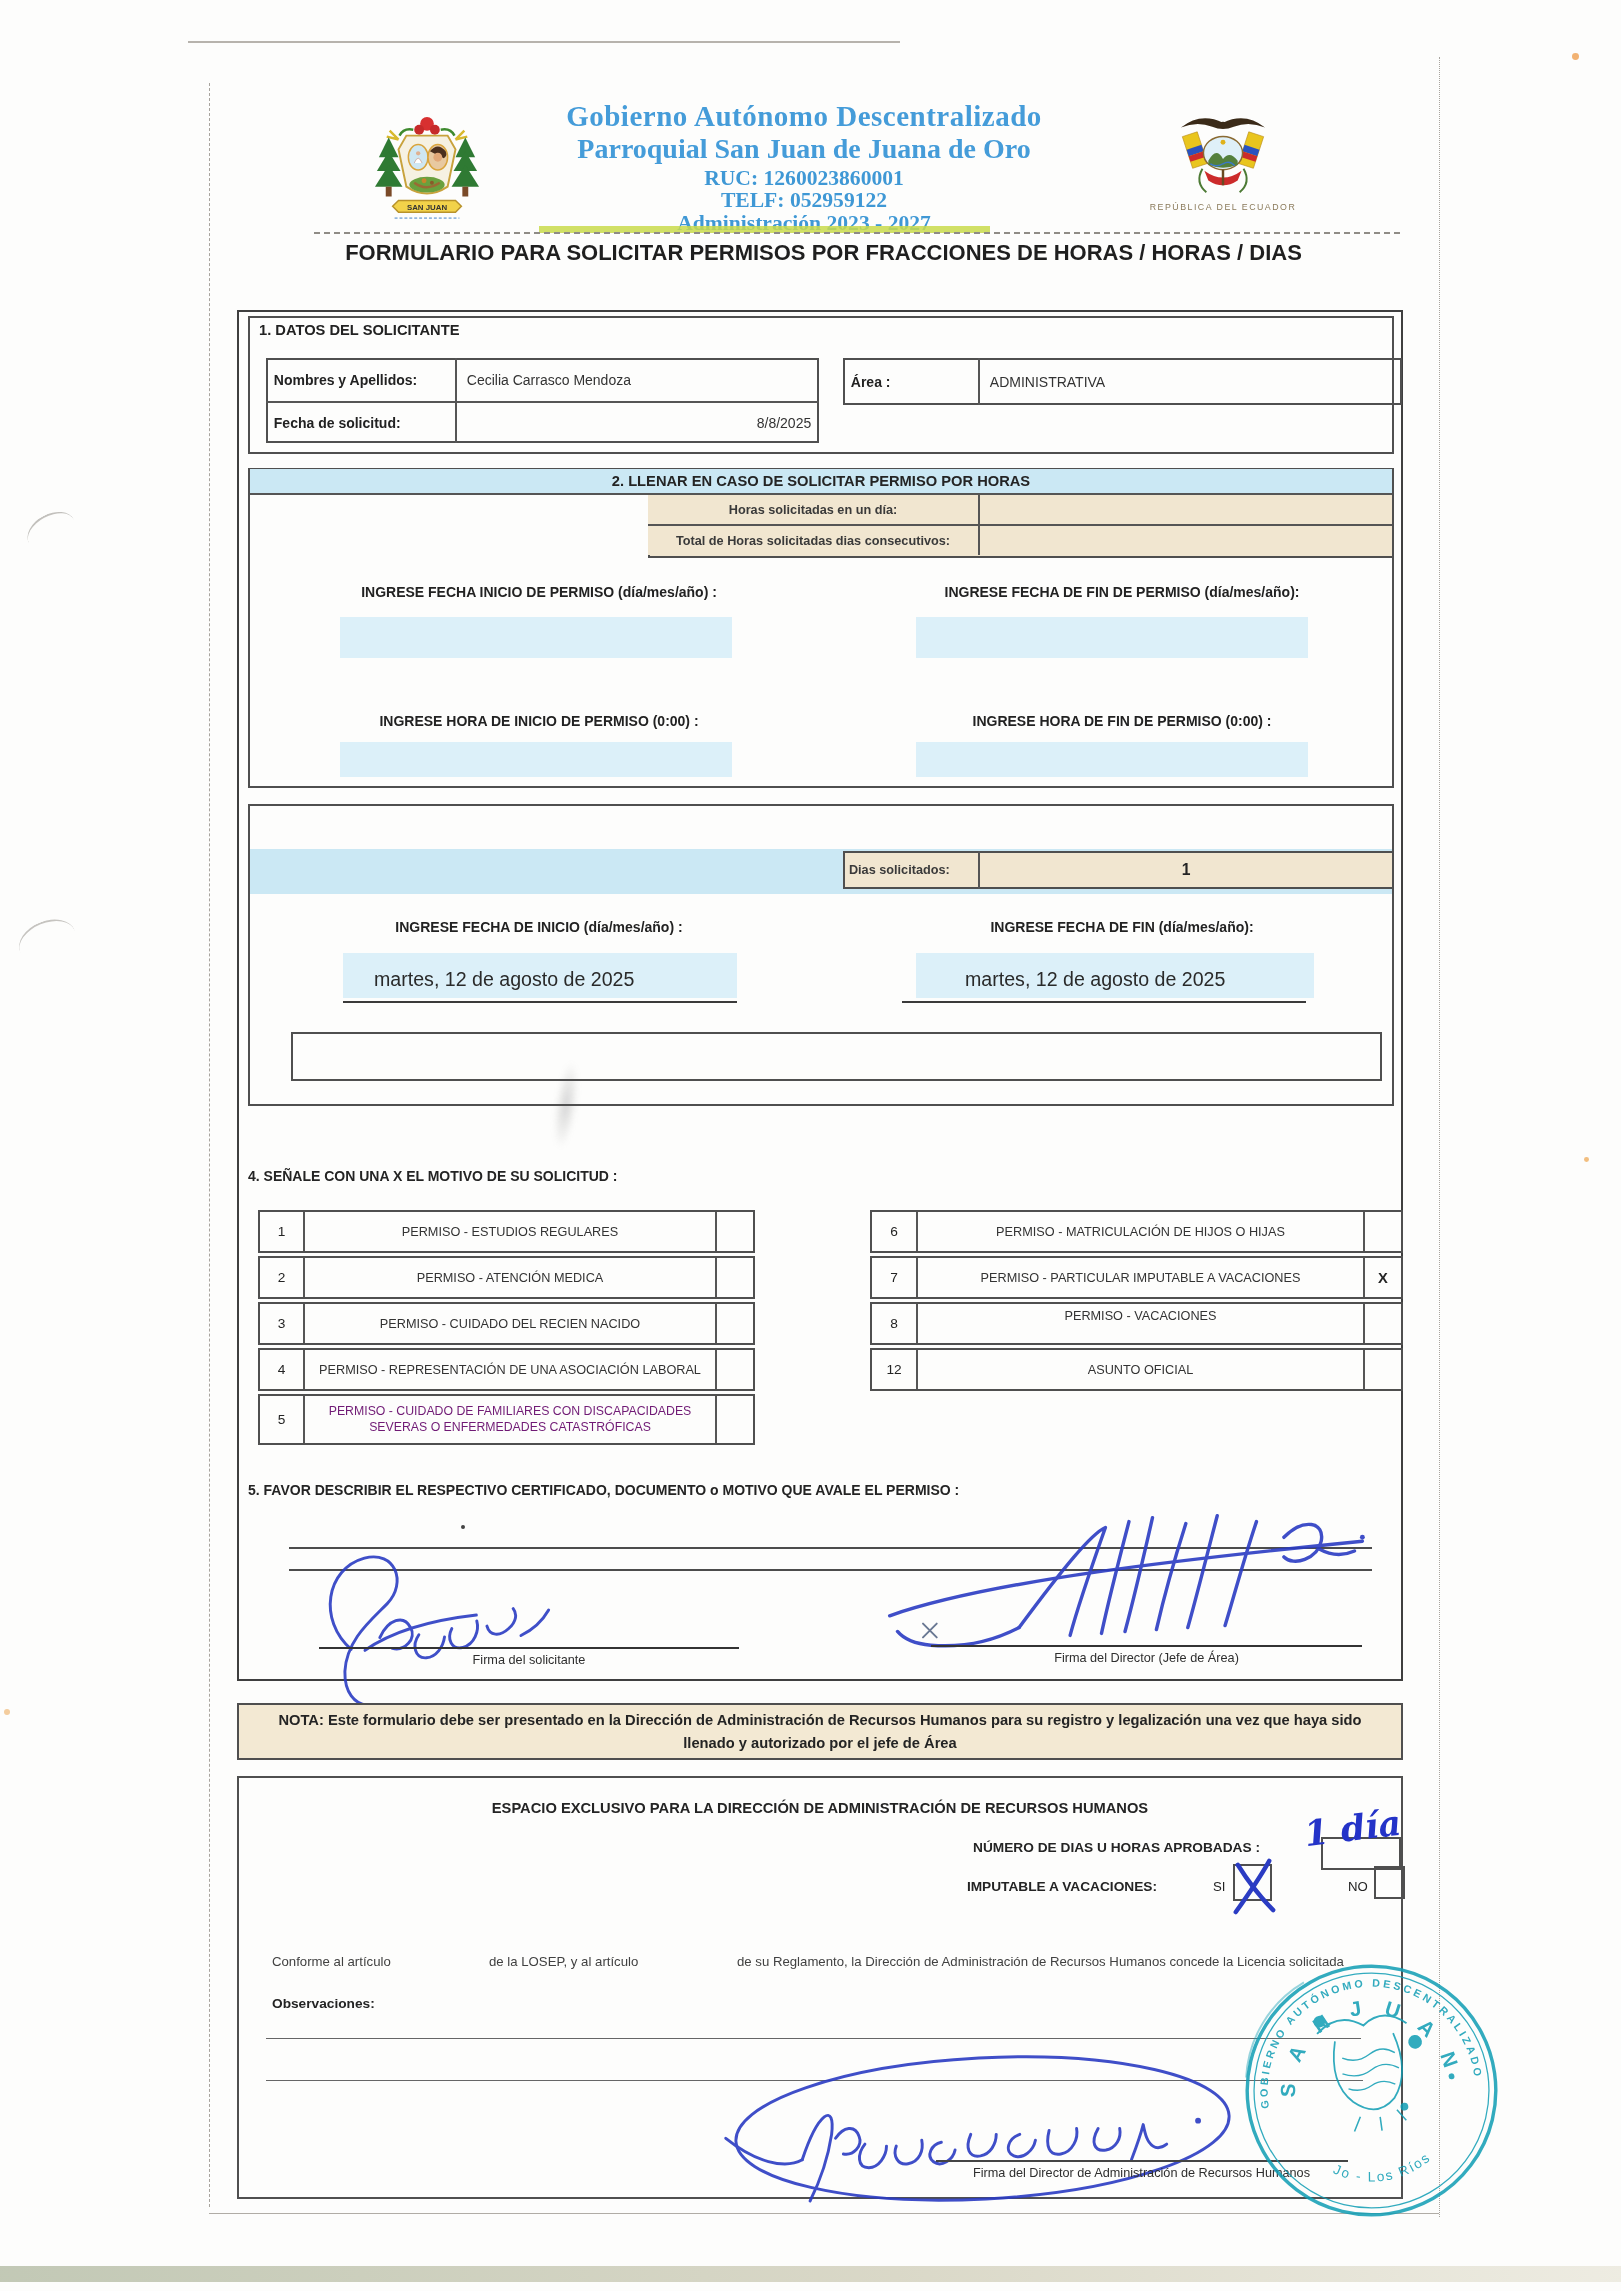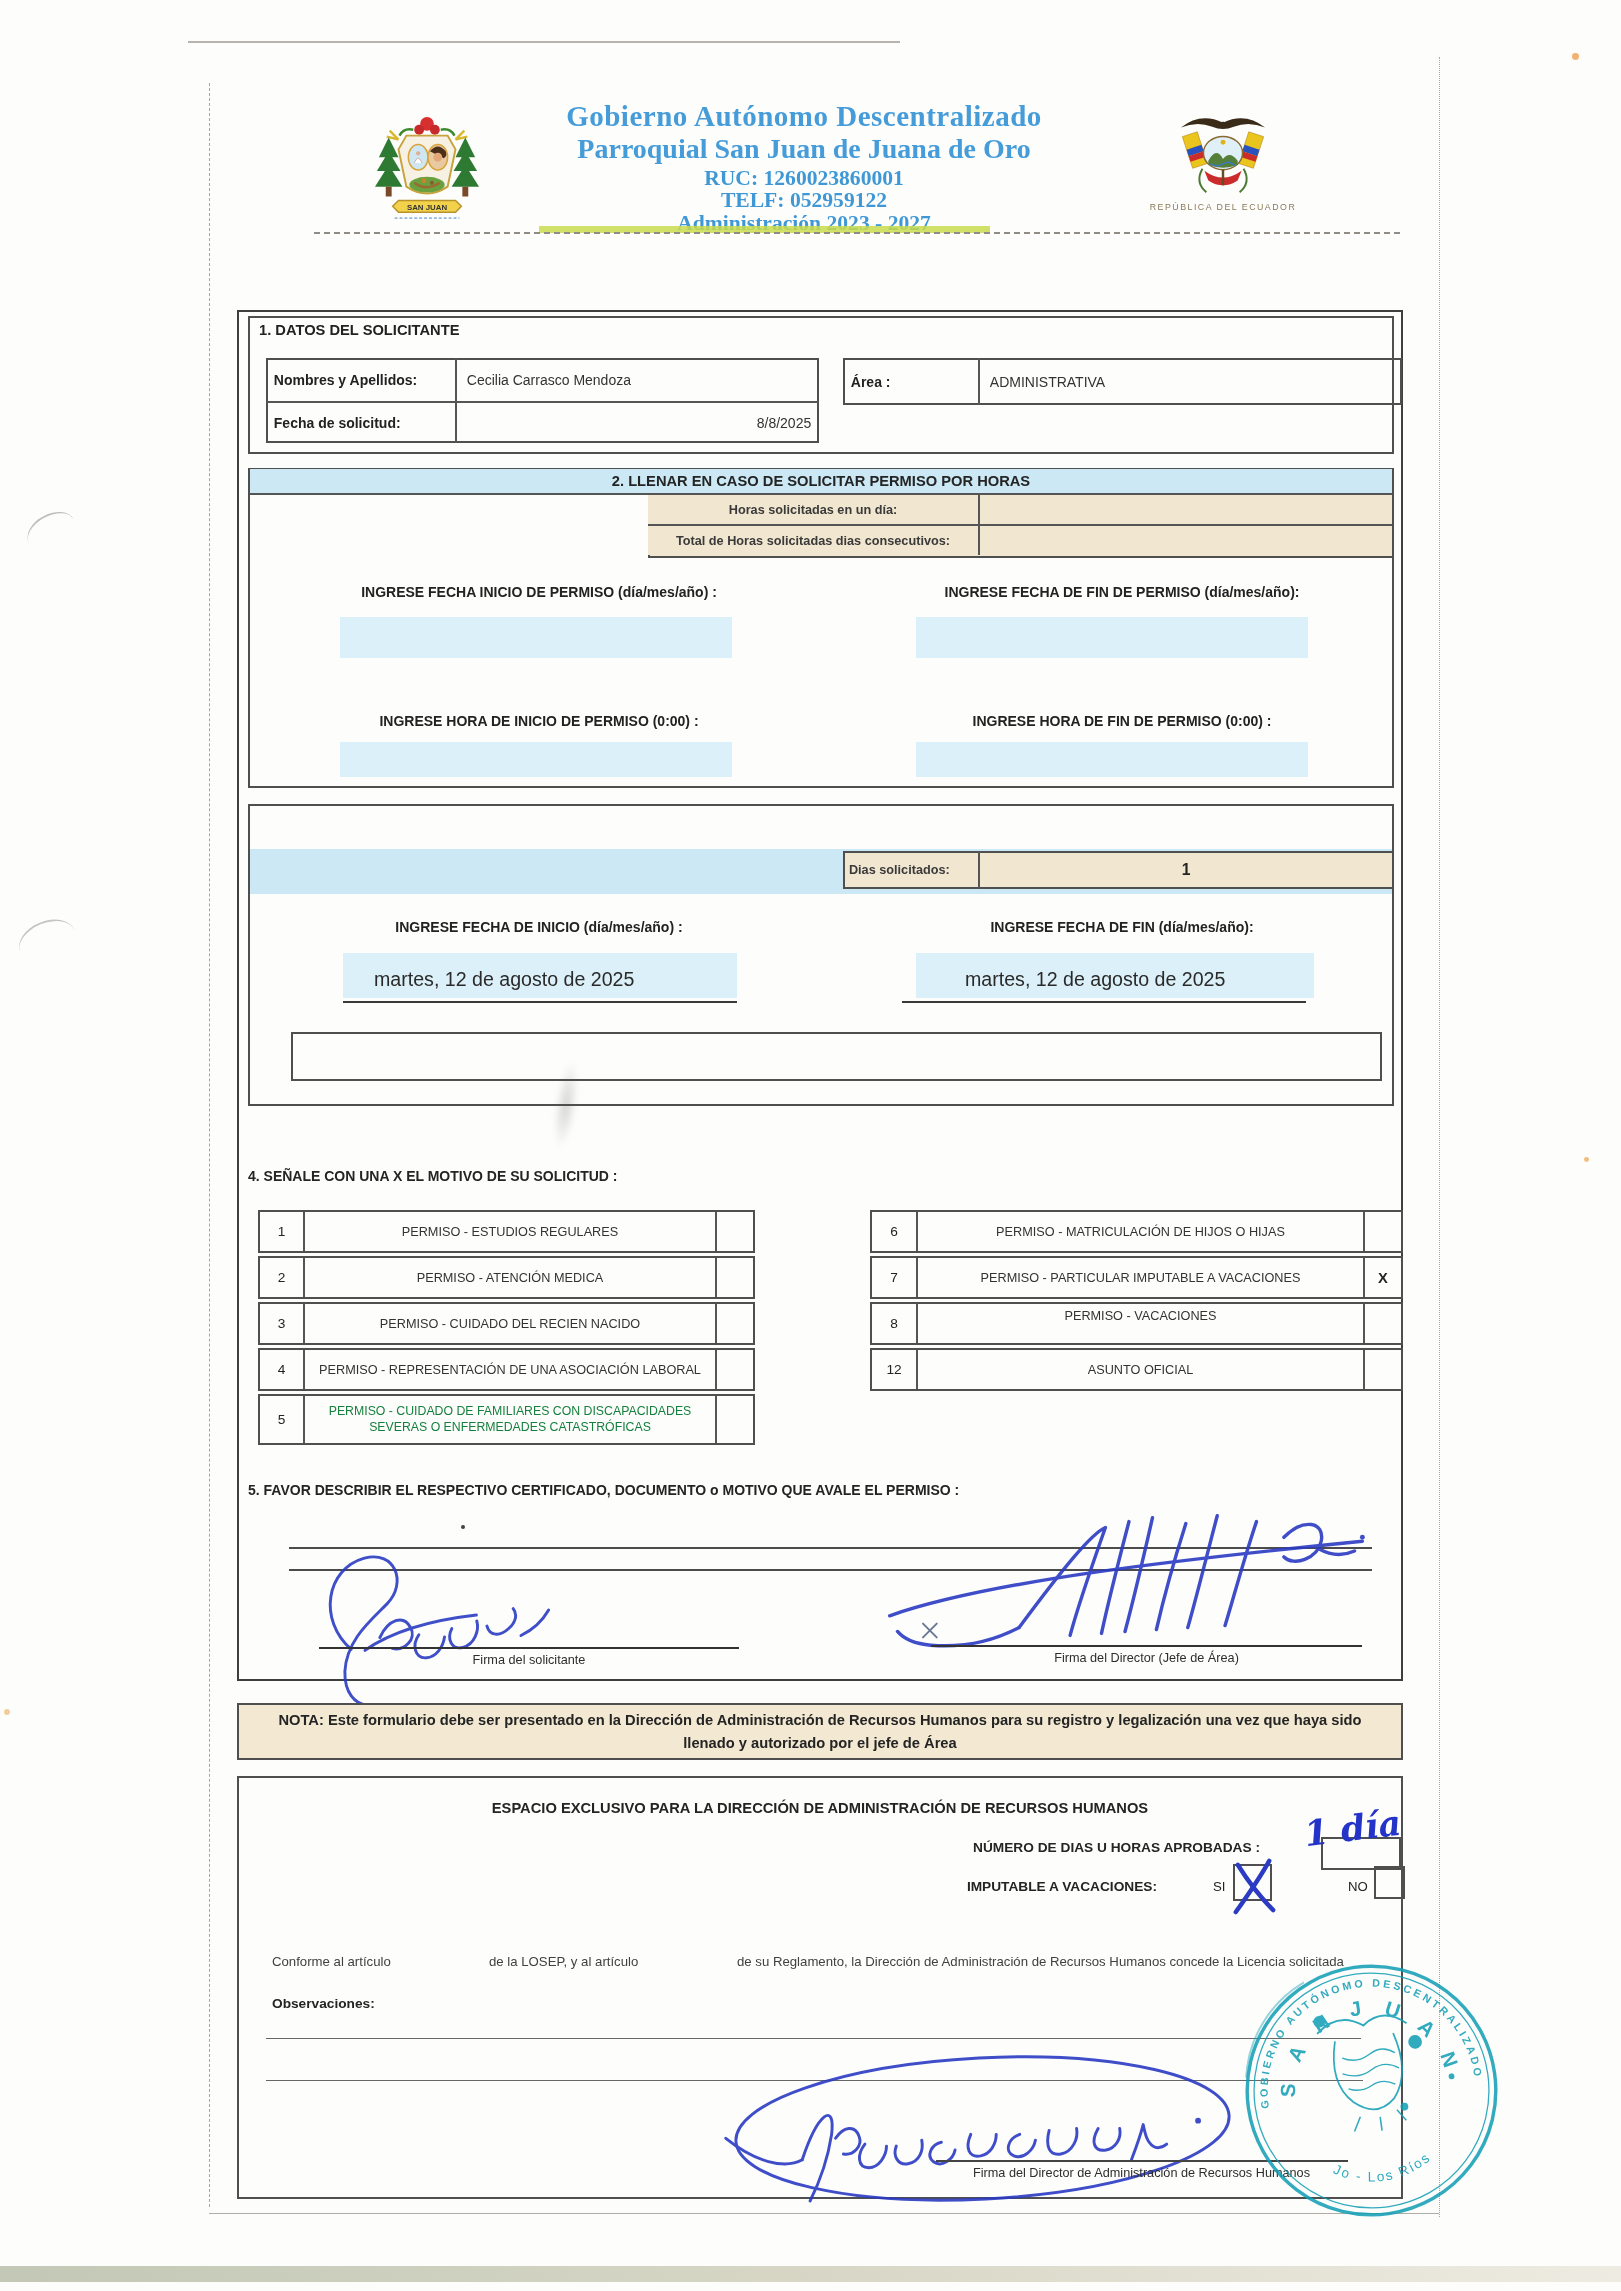--- a/index.html
+++ b/index.html
@@ -99,20 +99,21 @@
     <path d="M36,52 Q44,37 51,50 Q58,41 66,52 L66,56 Q51,62 36,56 Z" fill="#54803c"></path>
     <path d="M38,55 q7,4 13,0 q7,-4 12,2" stroke="#3a78c8" stroke-width="1.4" fill="none"></path>
     <path d="M32,62 q19,14 38,0 l-4,10 q-15,10 -30,0 z" fill="#cc2b2b"></path>
     <path d="M30,60 q-8,14 4,24 M72,60 q8,14 -4,24" stroke="#4c7a34" stroke-width="2" fill="none"></path>
     <path d="M51,61 v16" stroke="#6a4a22" stroke-width="2.5"></path>
   </svg>
   <div class="a c" style="left:1135px;top:202px;width:176px;font-size:8.8px;letter-spacing:1.5px;color:#8a7a5a;">REPÚBLICA DEL ECUADOR</div>
 
   <div class="a" style="left:314px;top:232px;width:1086px;border-top:2px dashed #8f8c86;"></div>
 
+  <div class="a c b" style="left:245px;top:240px;width:1157px;font-size:22px;color:#1f1f1f;">FORMULARIO PARA SOLICITAR PERMISOS  POR FRACCIONES DE HORAS / HORAS / DIAS</div>
 
   <div class="a bx3" style="left:237px;top:310px;width:1166px;height:1371px;"></div>
 
   <div class="a bx" style="left:248px;top:316px;width:1146px;height:138px;"></div>
   <div class="a lab" style="left:259px;top:322px;font-size:14.7px;">1. DATOS DEL SOLICITANTE</div>
 
   <div class="a bx" style="left:266px;top:358px;width:553px;height:85px;"></div>
   <div class="cell lab" style="left:266px;top:358px;width:191px;height:45px;padding-left:7.8px;border-right:2px solid #555;border-bottom:2px solid #555;">
       <span>Nombres y Apellidos:</span>
     </div>
@@ -231,21 +232,21 @@
         <span>PERMISO - REPRESENTACIÓN DE UNA ASOCIACIÓN LABORAL</span>
       </div>
     <div class="cell c b" style="left:455px;top:0;width:38px;height:39px;justify-content:center;border-left:2px solid #555;font-size:14.7px;">
         <span></span>
       </div>
   </div>
   <div class="a bx" style="left:258px;top:1394px;width:497px;height:51px;">
     <div class="cell c" style="left:0;top:0;width:45px;height:47px;justify-content:center;border-right:2px solid #555;font-size:13.7px;">
         <span>5</span>
       </div>
-    <div class="cell c" style="left:45px;top:0;width:410px;height:47px;justify-content:center;font-size:12.3px;color:#15803d;line-height:1.25;padding:0 3px;">
+    <div class="cell c" style="left:45px;top:0;width:410px;height:47px;justify-content:center;font-size:12.3px;color:#701a75;line-height:1.25;padding:0 3px;">
         <span>PERMISO - CUIDADO DE FAMILIARES CON DISCAPACIDADES SEVERAS O ENFERMEDADES CATASTRÓFICAS</span>
       </div>
     <div class="cell c b" style="left:455px;top:0;width:38px;height:47px;justify-content:center;border-left:2px solid #555;font-size:14.7px;">
         <span></span>
       </div>
   </div>
 
   <div class="a bx" style="left:870px;top:1210px;width:533px;height:43px;">
     <div class="cell c" style="left:0;top:0;width:46px;height:39px;justify-content:center;border-right:2px solid #555;font-size:13.7px;">
         <span>6</span>

